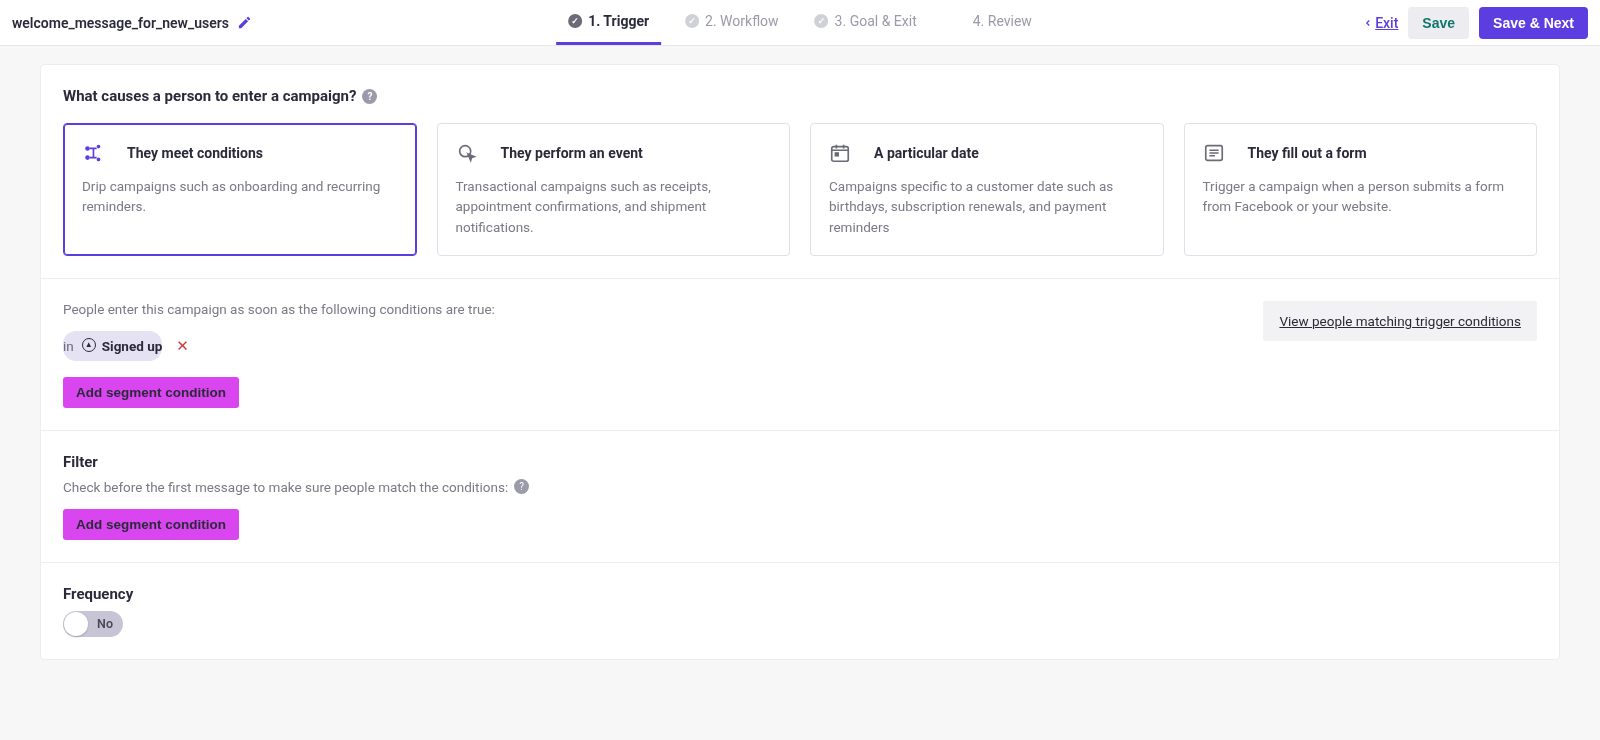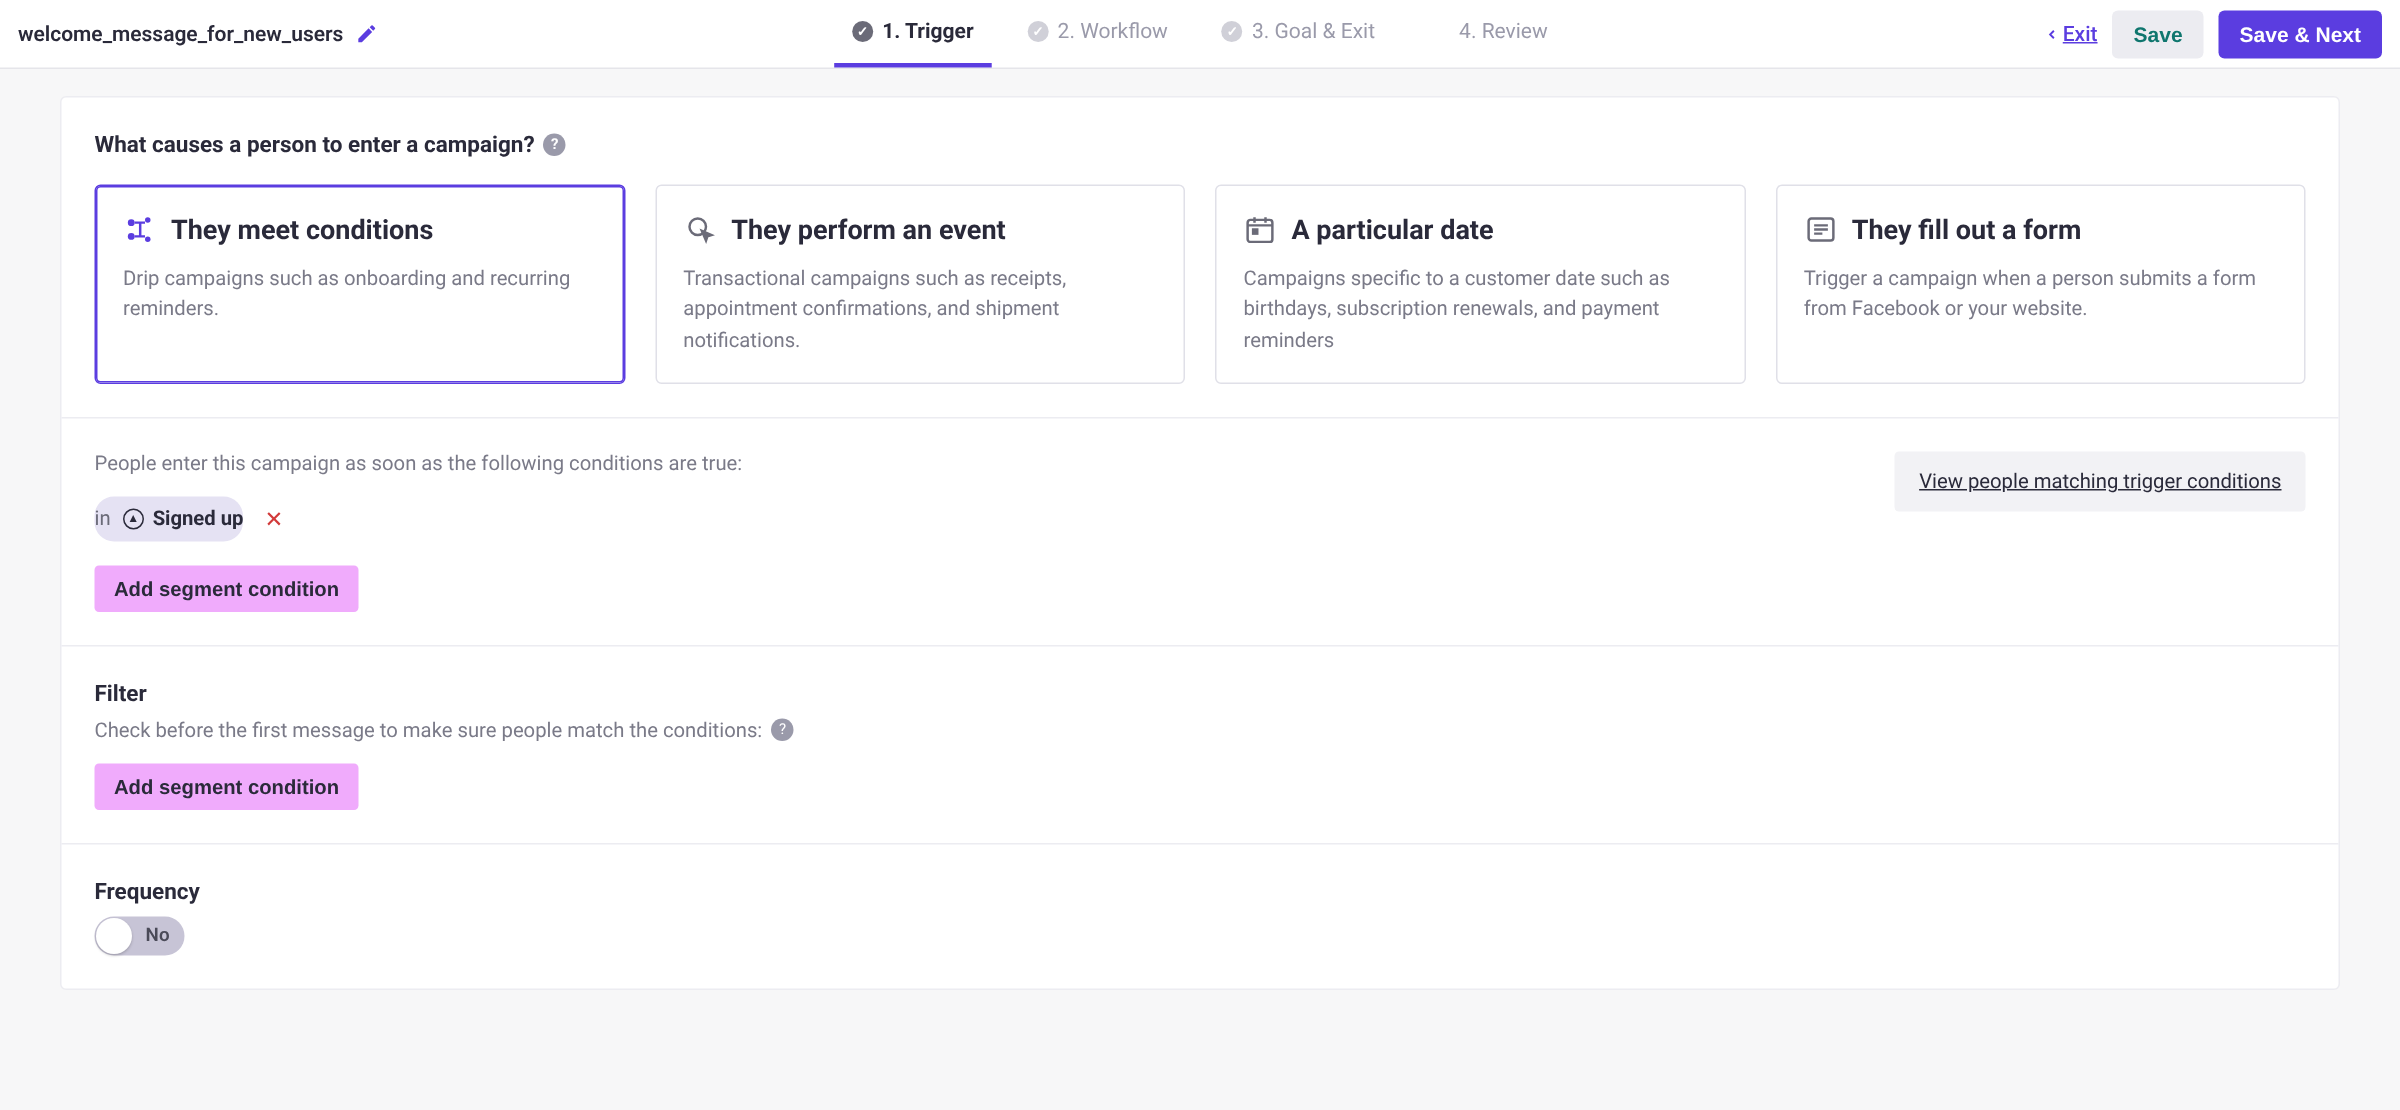--- a/index.html
+++ b/index.html
@@ -149,24 +149,24 @@
     cursor: pointer;
     min-height: 130px;
   }
   .card.selected {
     border-color: #5b3de0;
     box-shadow: 0 0 0 1px #5b3de0 inset;
   }
   .card-head {
     display: flex;
     align-items: center;
-    gap: 10px;
+    gap: 23px;
     margin-bottom: 12px;
     font-weight: 700;
-    font-size: 18px;
+    font-size: 14px;
   }
   .card-icon {
     width: 22px; height: 22px;
     color: #6b6b78;
     flex-shrink: 0;
   }
   .card.selected .card-icon { color: #5b3de0; }
   .card-desc {
     color: #7a7a88;
     font-size: 13.5px;
@@ -196,21 +196,20 @@
     display: flex;
     align-items: center;
     gap: 10px;
     margin-bottom: 16px;
   }
   .chip {
     background: #e5e2f3;
     border-radius: 13px;
     padding: 7px 0;
     display: flex;
-    align-items: center;
     gap: 6px;
     font-size: 13.5px;
     cursor: pointer;
   }
   .chip .in { color: #6b6b78; margin-right: 2px; }
   .chip .seg-icon {
     width: 14px; height: 14px;
     border-radius: 50%;
     border: 1.5px solid #2a2a3a;
     display: inline-flex;
@@ -219,21 +218,21 @@
     font-size: 8px;
   }
   .chip .seg-name { font-weight: 700; }
   .chip-remove {
     color: #d23a3a;
     font-size: 15px;
     cursor: pointer;
     padding: 2px 4px;
   }
   .btn-soft {
-    background: #f0abfc;
+    background: #d946ef;
     color: #2a2a3a;
     padding: 8px 13px;
     border-radius: 3px;
     font-weight: 600;
     border: none;
     cursor: pointer;
     font-size: 13.5px;
   }
   .view-link-box {
     background: #f2f2f5;

